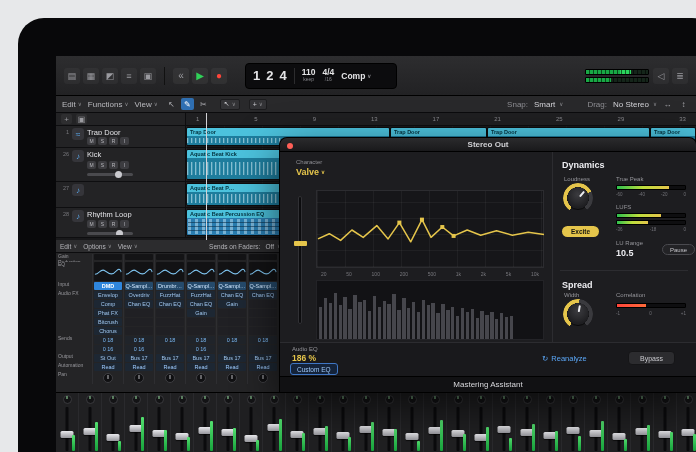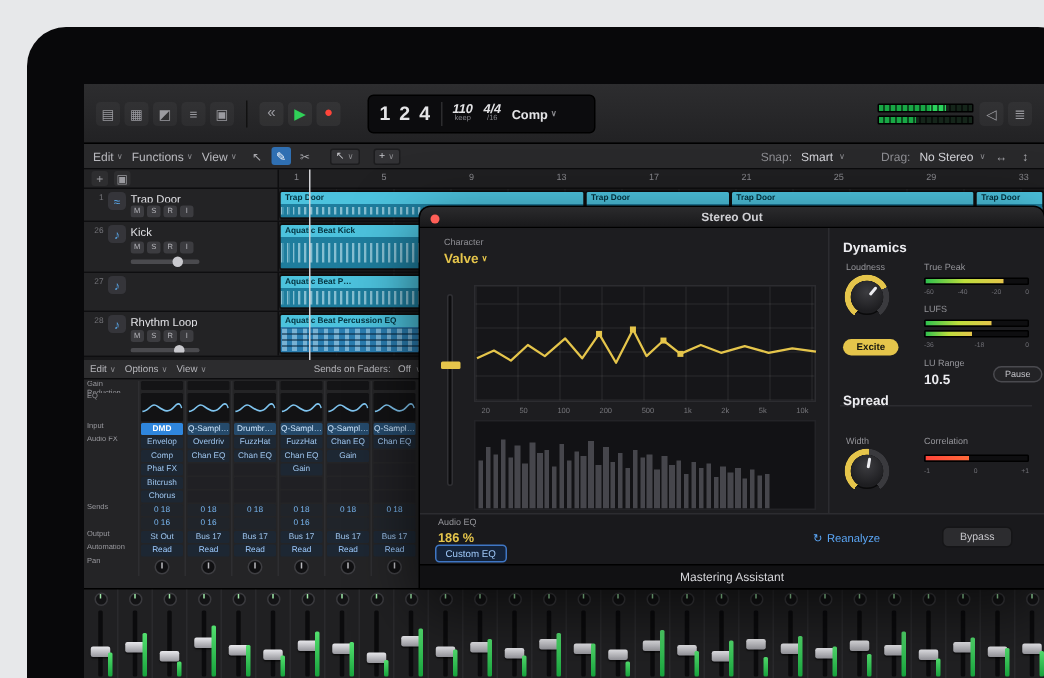--- a/index.html
+++ b/index.html
@@ -15,21 +15,21 @@
     display:flex; align-items:center; padding:0 8px; gap:4px; }
   .cb-group { display:flex; align-items:center; gap:3px; }
   .cb-icon { width:16px; height:16px; color:#9b9ba0; font-size:9px; display:flex; align-items:center; justify-content:center; border-radius:3px; background:rgba(255,255,255,.04); }
   .tbtn { font-size:10px; background:rgba(255,255,255,.05); }
   .cb-sep { width:1px; height:18px; background:#111; margin:0 4px; }
   .lcd { margin-left:14px; width:152px; height:26px; background:#0c0c0e; border-radius:4px; border:1px solid #000;
     display:flex; align-items:center; padding:0 7px; gap:7px; color:#e4e4e6; }
   .lcd-num { font-size:13px; font-weight:bold; }
   #lcd-pos { display:flex; gap:6px; }
   .lcd-block { display:flex; flex-direction:column; align-items:center; line-height:1.05; }
-  .lcd-big { font-size:8.5px; font-weight:bold;font-style:italic; }
+  .lcd-big { font-size:8.5px; font-weight:bold; }
   .lcd-cap { font-size:5px; color:#85858a; }
   .lcd-key { font-size:8.5px; font-weight:bold; display:flex; align-items:center; gap:2px; }
   .chev { font-size:5.5px; color:#8a8a8e; }
   .lcd-div { width:1px; height:16px; background:#2c2c2e; }
   .cpu { margin-left:auto; width:64px; display:flex; flex-direction:column; gap:2px; }
   .cpu-bar { height:6px; border:1px solid #000; border-radius:1px;
     background-image:repeating-linear-gradient(90deg, transparent 0 3px, rgba(0,0,0,.55) 3px 4px),
       linear-gradient(90deg,#18a845 0 55%, #2ad35c 55% 72%, #15251a 72% 100%); }
   .cpu-bar.b2 { background-image:repeating-linear-gradient(90deg, transparent 0 3px, rgba(0,0,0,.55) 3px 4px),
       linear-gradient(90deg,#18a845 0 40%, #15251a 40% 100%); }
@@ -850,21 +850,21 @@
         <div class="scale" id="lufs-scale" style="left:336px;top:75px">
             <div>-36</div>
             <div>-18</div>
             <div>0</div>
           </div>
         <div class="small-label" style="left:336px;top:88px">LU Range</div>
         <div class="lu-value" style="left:336px;top:96px">10.5</div>
         <div class="pausebtn">Pause</div>
 
         <div style="position:absolute;left:280px;top:118px;width:128px;height:1px;background:#2c2c30"></div>
-        <div class="section-title" style="left:282px;top:110px">Spread</div>
+        <div class="section-title" style="left:282px;top:128px">Spread</div>
         <div class="small-label" style="left:284px;top:140px">Width</div>
         <div class="knob" id="width-knob" style="left: 286px; top: 150px; --rot: 10deg; --arc: 42%;"></div>
         <div class="small-label" style="left:336px;top:140px">Correlation</div>
         <div class="meter corr" style="left:336px;top:151px">
             <i id="corr-fill" style="width: 42%;"></i>
           </div>
         <div class="scale" id="corr-scale" style="left:336px;top:159px">
             <div>-1</div>
             <div>0</div>
             <div>+1</div>

